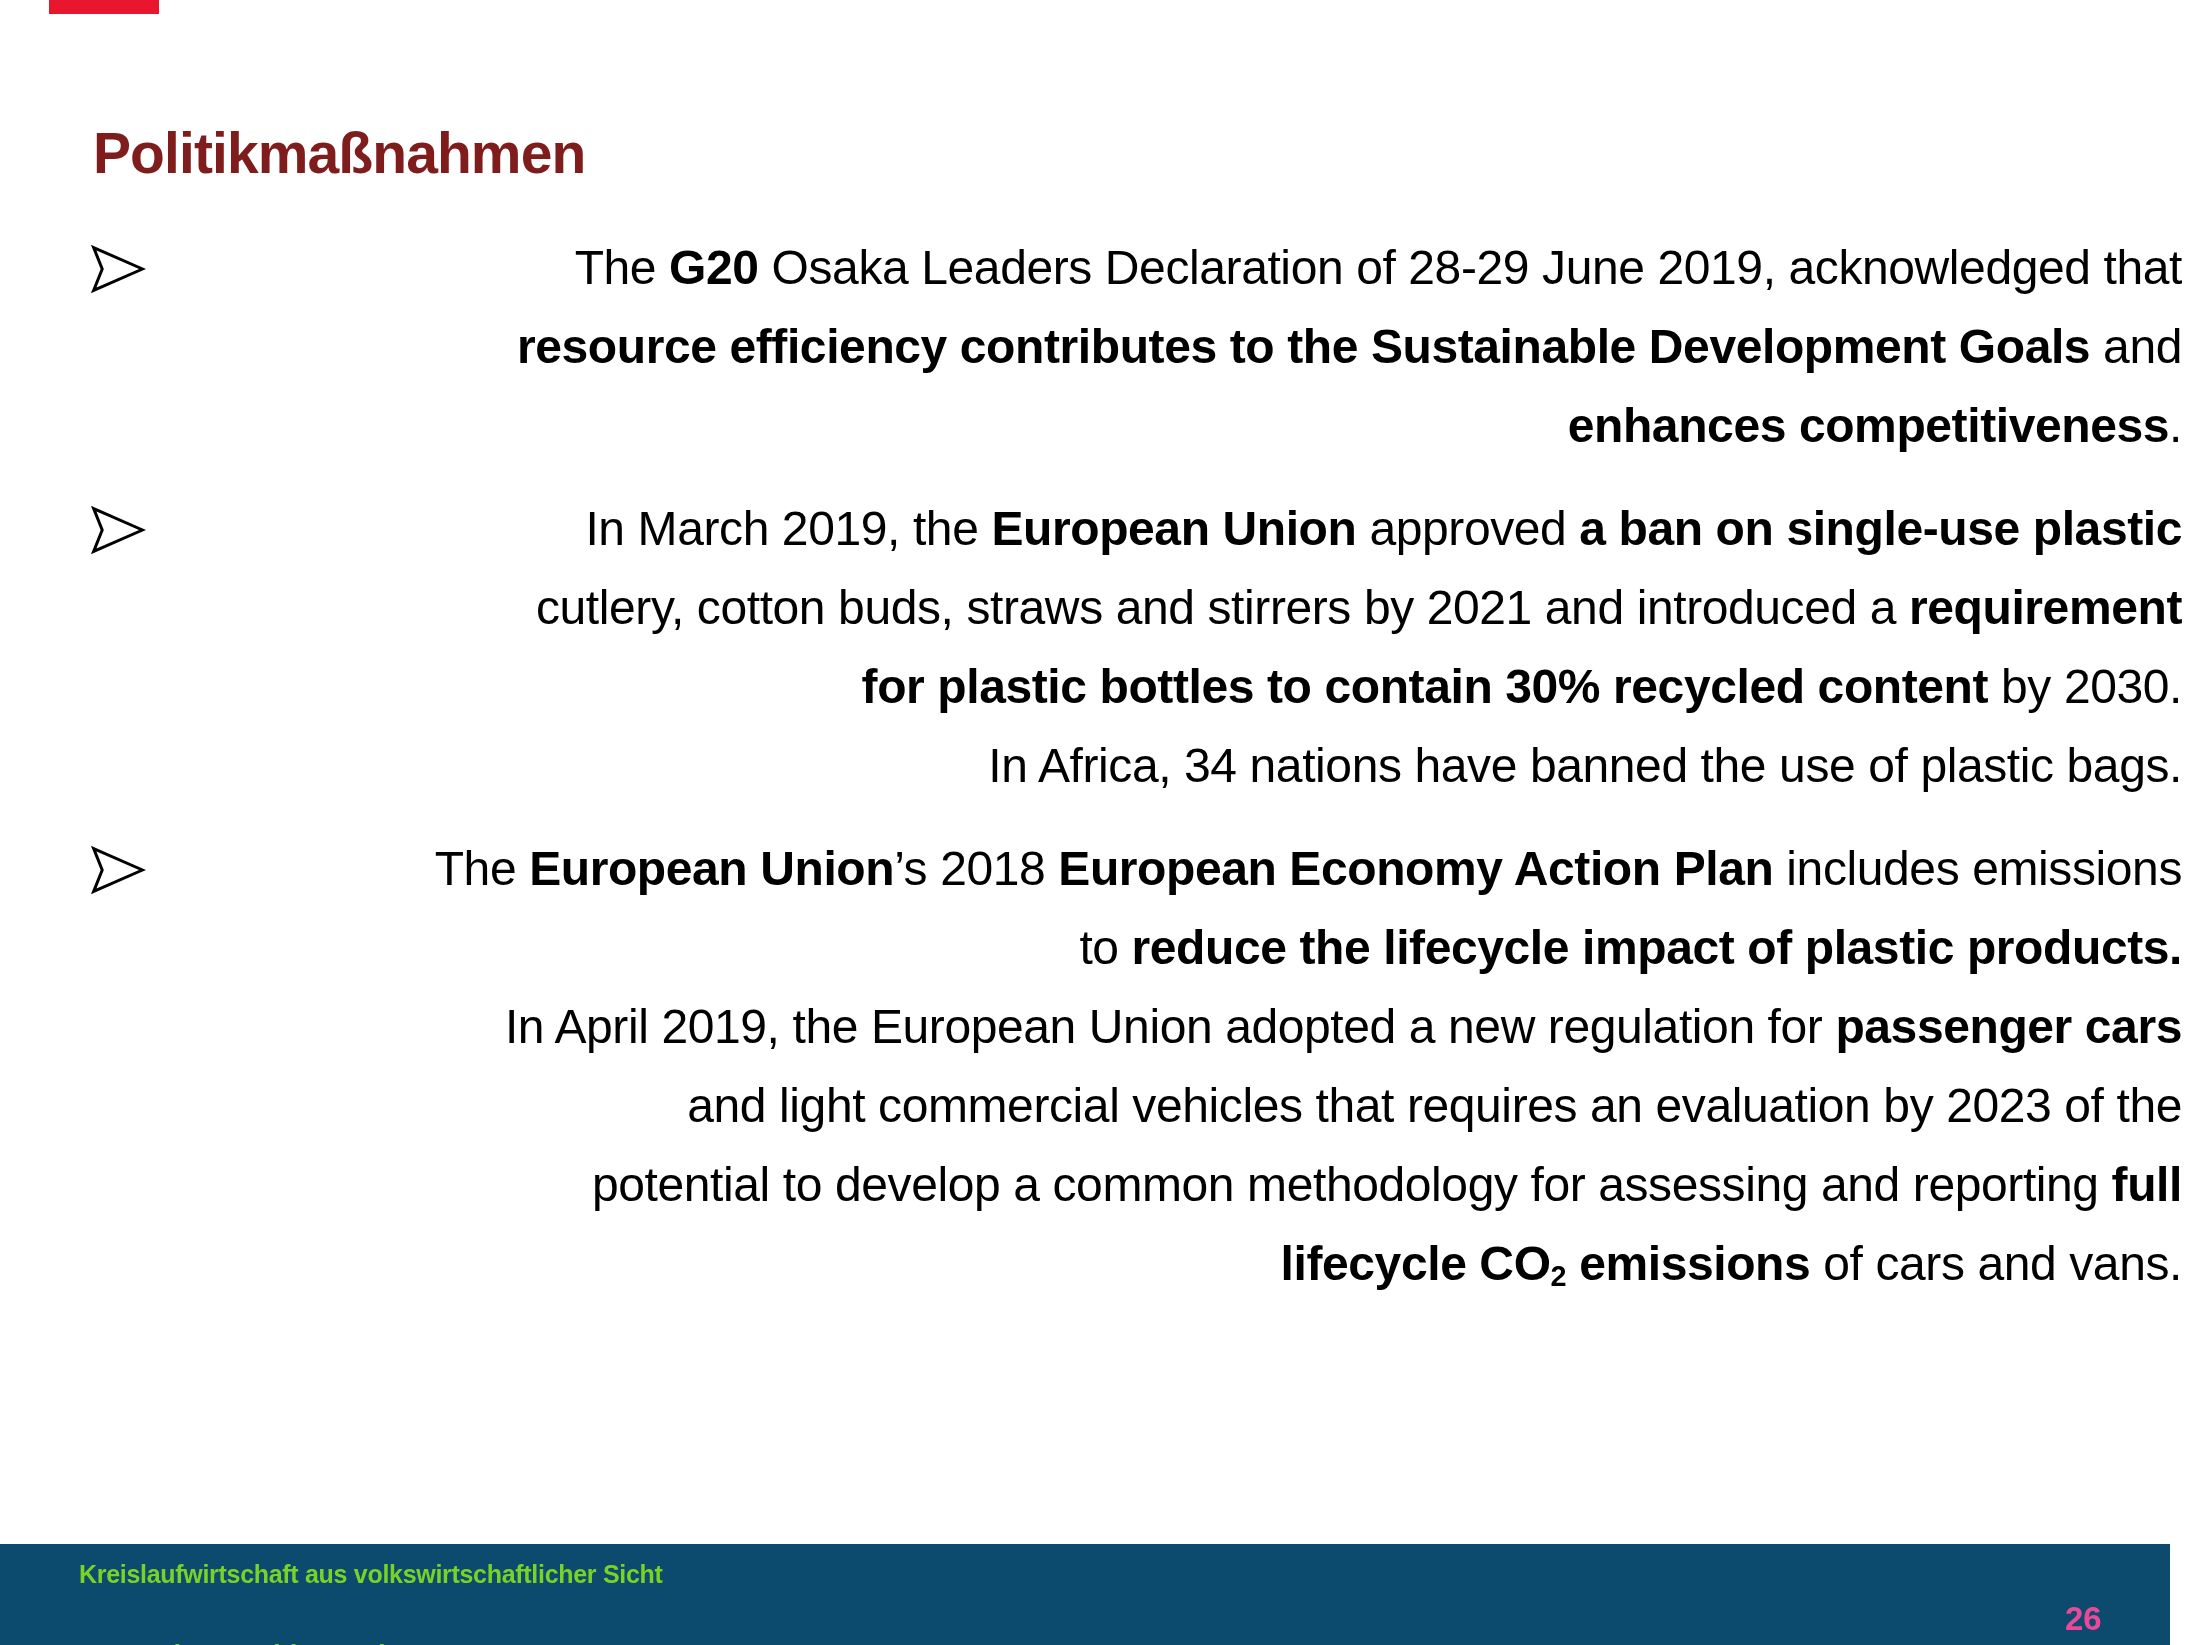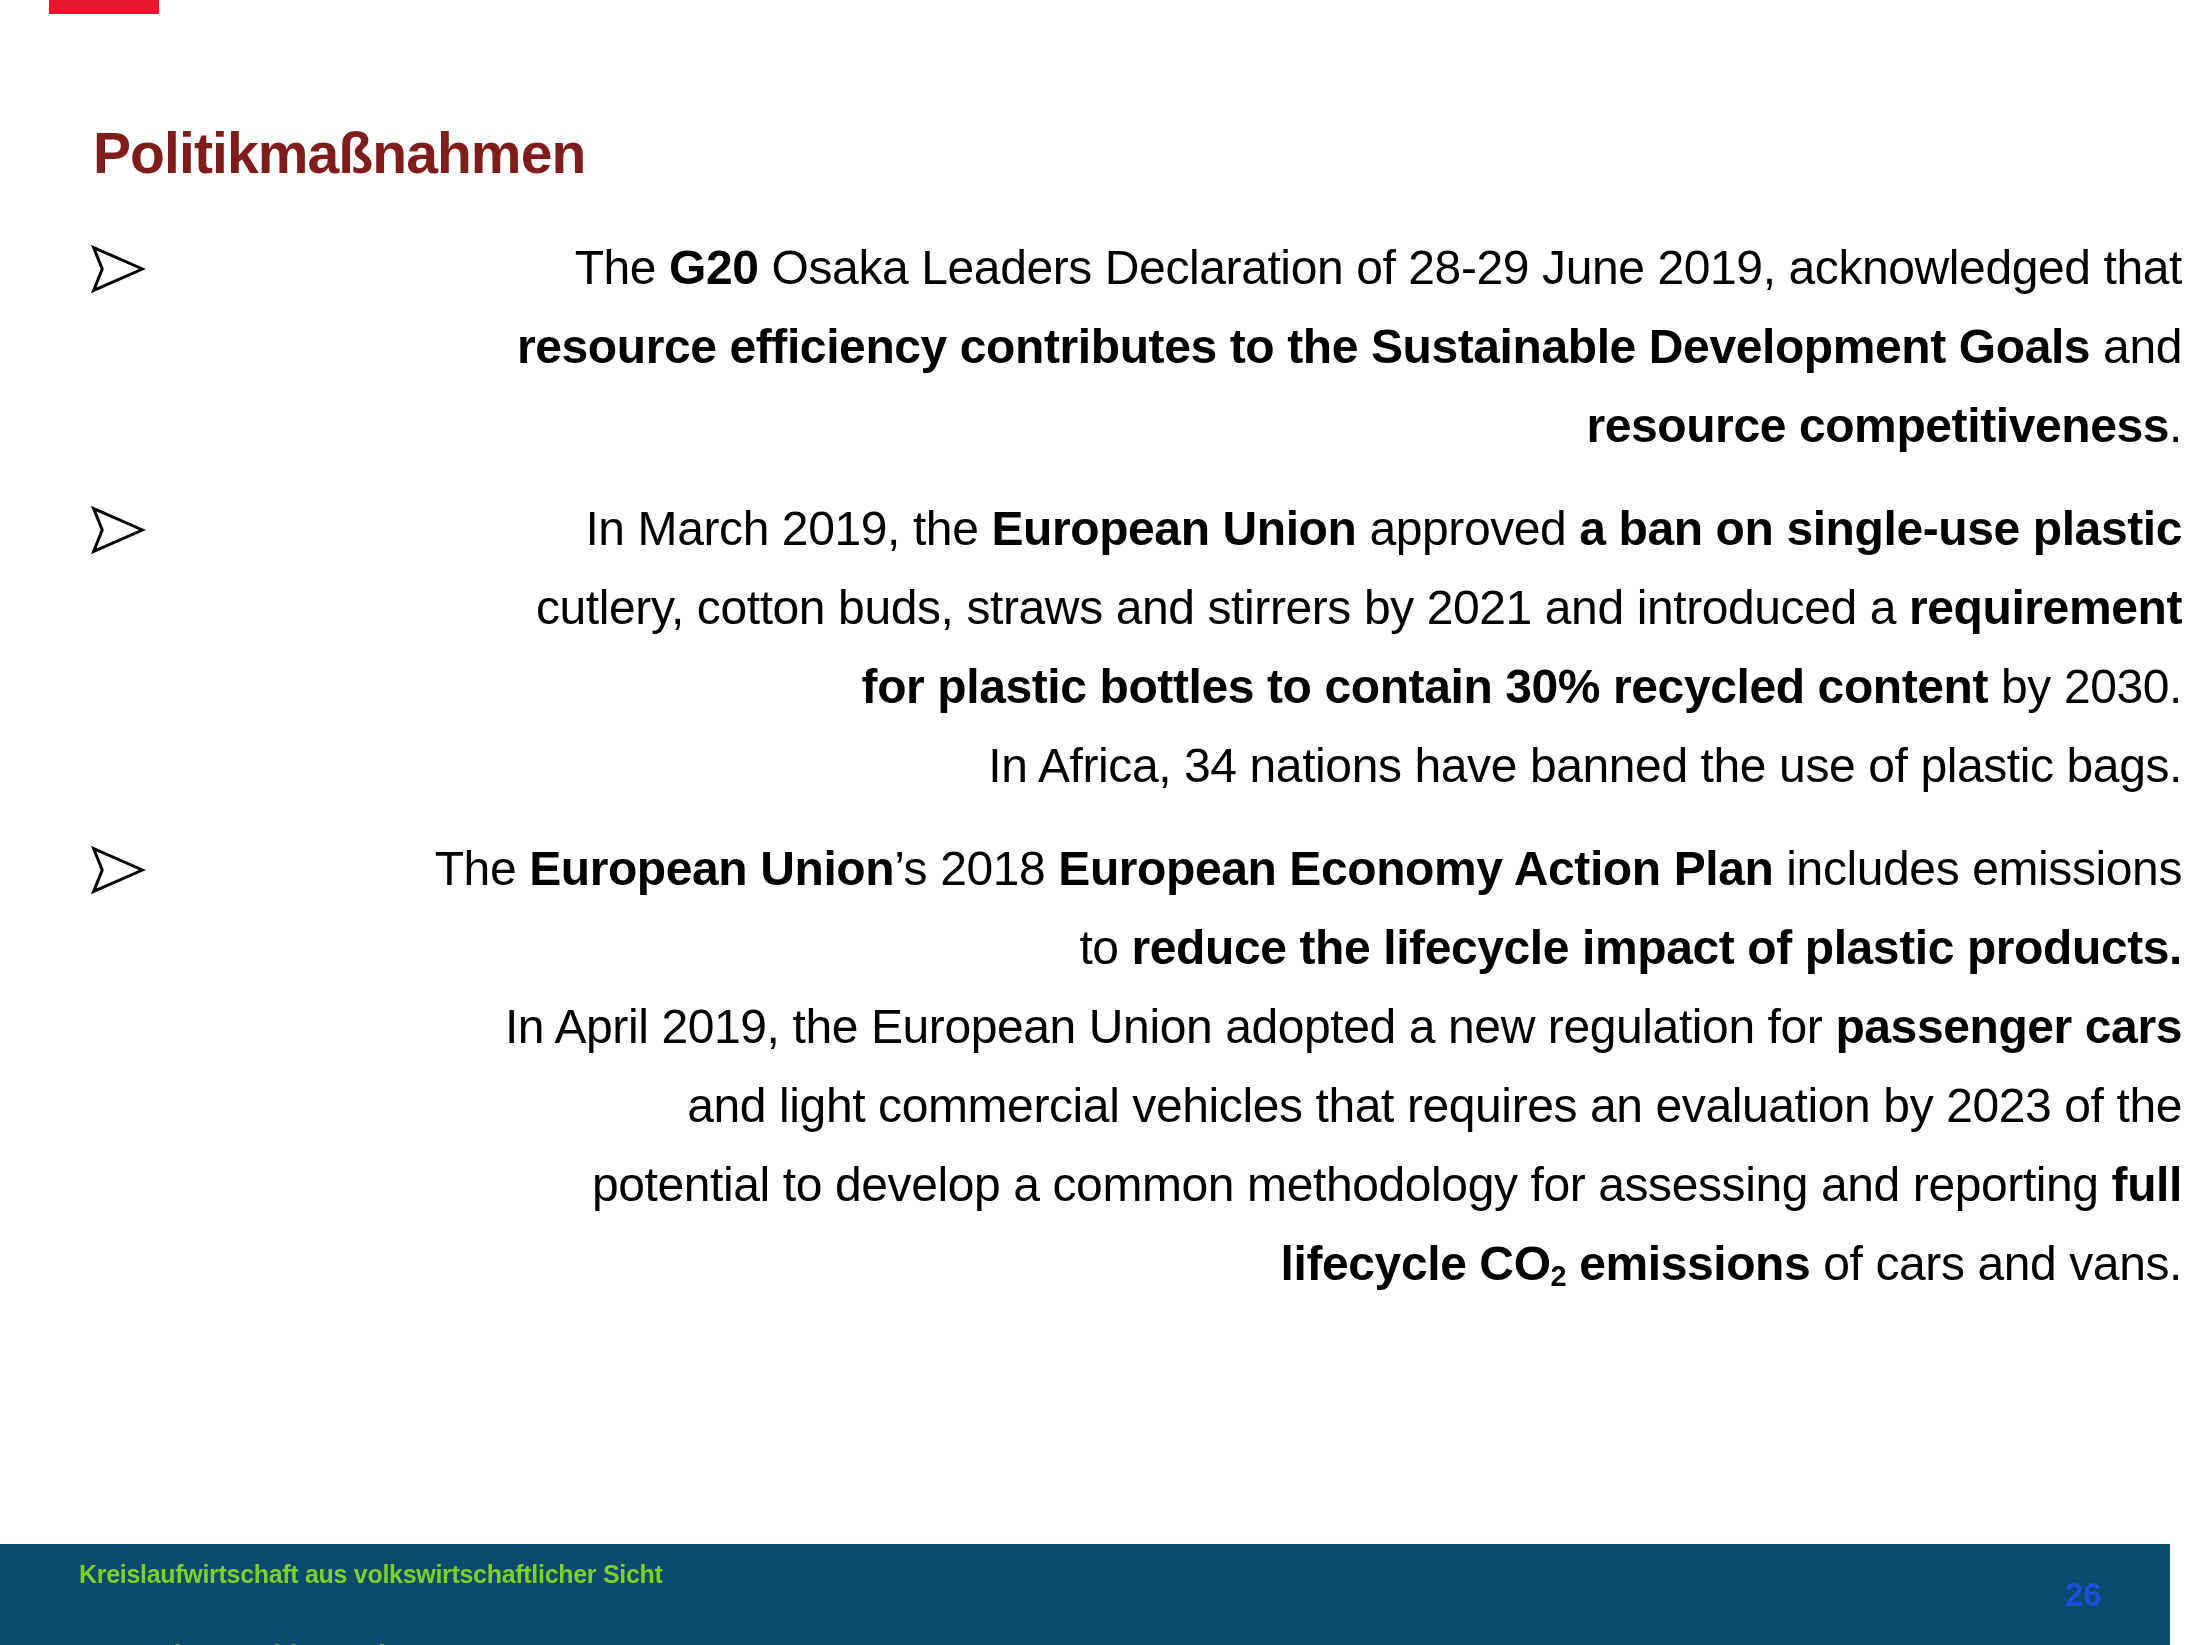--- a/index.html
+++ b/index.html
@@ -52,21 +52,21 @@
 
 <div class="slide-title">Politikmaßnahmen</div>
 
 <div id="content">
     <div class="bullet">
       <span class="marker"><svg width="55" height="48" viewBox="0 0 64 56" xmlns="http://www.w3.org/2000/svg">
           <polygon points="3,3 60,28 3,53 13,28" fill="#ffffff" stroke="#000000" stroke-width="3.5" stroke-linejoin="miter"></polygon>
         </svg></span>
       <div class="line"><span>The </span><span class="b">G20</span><span> Osaka Leaders Declaration of 28-29 June 2019, acknowledged that</span></div>
       <div class="line"><span class="b">resource efficiency contributes to the Sustainable Development Goals</span><span> and</span></div>
-      <div class="line"><span class="b">resource competitiveness</span><span>.</span></div>
+      <div class="line"><span class="b">enhances competitiveness</span><span>.</span></div>
     </div>
     <div class="bullet">
       <span class="marker"><svg width="55" height="48" viewBox="0 0 64 56" xmlns="http://www.w3.org/2000/svg">
           <polygon points="3,3 60,28 3,53 13,28" fill="#ffffff" stroke="#000000" stroke-width="3.5" stroke-linejoin="miter"></polygon>
         </svg></span>
       <div class="line"><span>In March 2019, the </span><span class="b">European Union</span><span> approved </span><span class="b">a ban on single-use plastic</span></div>
       <div class="line"><span>cutlery, cotton buds, straws and stirrers by 2021 and introduced a </span><span class="b">requirement</span></div>
       <div class="line"><span class="b">for plastic bottles to contain 30% recycled content</span><span> by 2030.</span></div>
       <div class="line"><span>In Africa, 34 nations have banned the use of plastic bags.</span></div>
     </div>
@@ -80,14 +80,14 @@
       <div class="line"><span>and light commercial vehicles that requires an evaluation by 2023 of the</span></div>
       <div class="line"><span>potential to develop a common methodology for assessing and reporting </span><span class="b">full</span></div>
       <div class="line"><span class="b">lifecycle CO</span><span class="b sub">2</span><span class="b"> emissions</span><span> of cars and vans.</span></div>
     </div>
   </div>
 
 <div class="footer" style="background: #0c4a6e;">
   <div class="footer-line1" style="color: rgb(121, 211, 39);">Kreislaufwirtschaft aus volkswirtschaftlicher Sicht</div>
   <div class="footer-line2" style="color: rgb(121, 211, 39); margin-top: 47px;">Norbert Wohlgemuth</div>
 </div>
-<div class="page-number" style="color: #1d4ed8;">26</div>
+<div class="page-number" style="color: #ec4899; margin-top: 24px;">26</div>
 
 
 </body></html>

